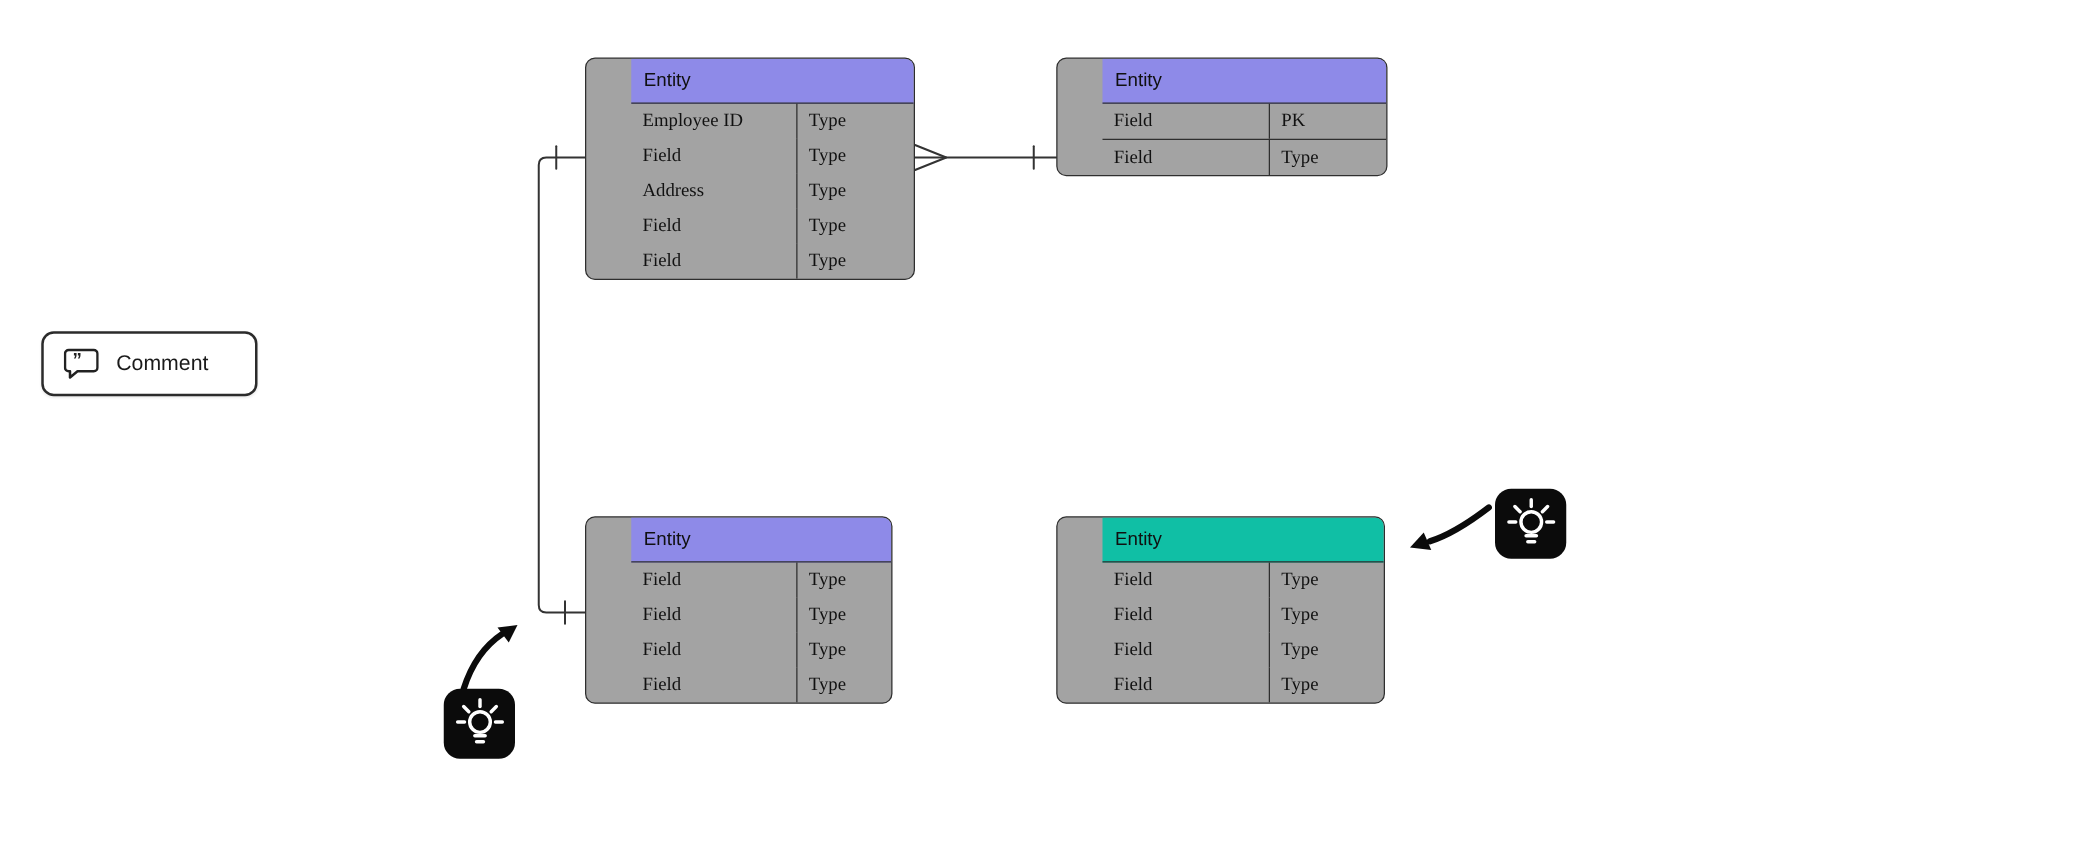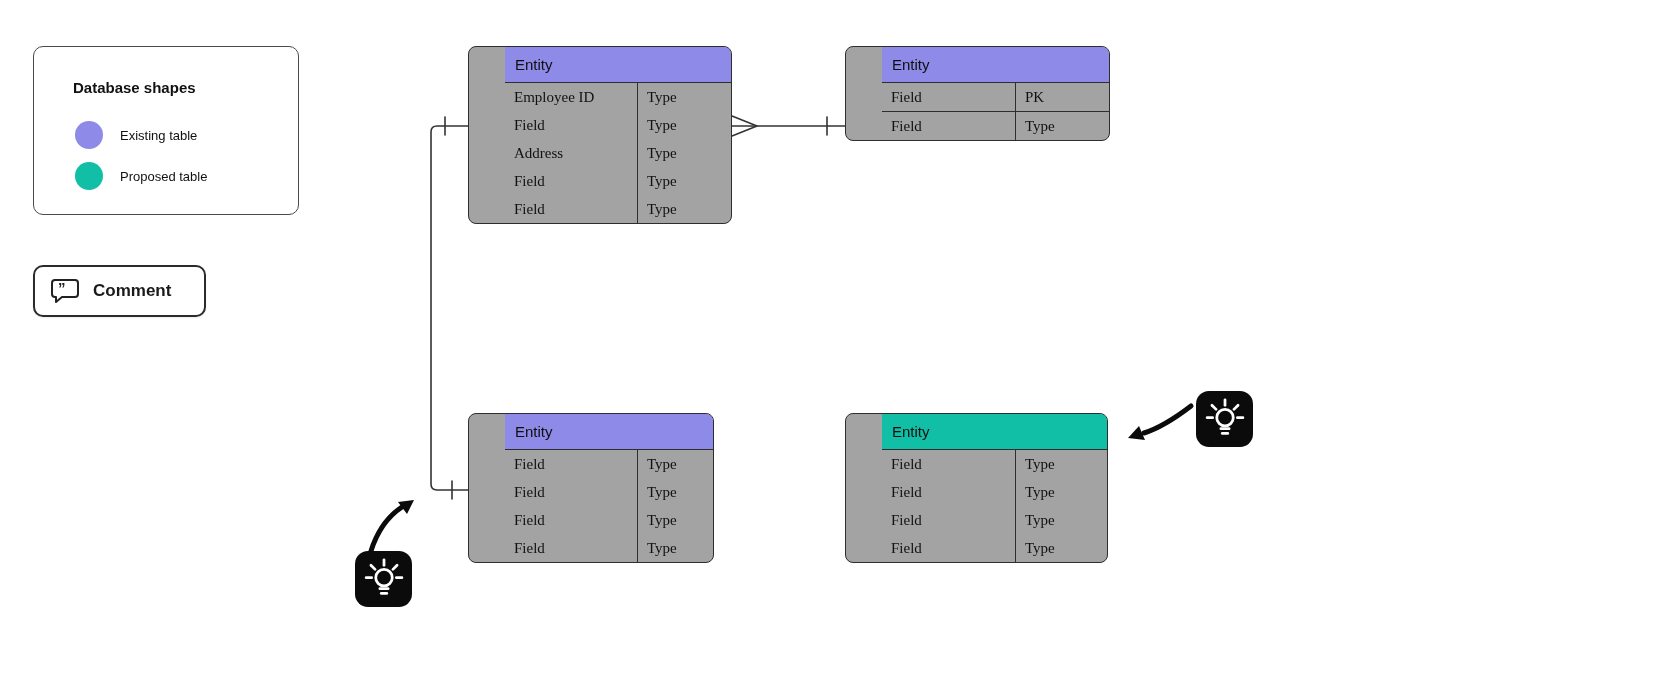--- a/index.html
+++ b/index.html
@@ -19,21 +19,21 @@
   .legend-item.li1{top:115px;}
   .swatch{width:28px;height:28px;border-radius:50%;}
   .legend-label{font-size:13px;}
   
   .comment-btn{
     position:absolute;left:33px;top:265px;width:173px;height:52px;
     border:2px solid #2b2b2b;border-radius:10px;background:#fff;box-sizing:border-box;
     display:flex;align-items:center;gap:14px;padding:0 0 0 16px;cursor:pointer;
     box-shadow:0 1px 2px rgba(0,0,0,.08);
   }
-  .comment-label{font-size:17px;font-weight:bold;color:#1a1a1a;}
+  .comment-label{font-size:17px;font-weight:normal;color:#1a1a1a;}
   
   .entity{
     position:absolute;background:#a3a3a3;border:1.6px solid #2e2e2e;border-radius:8px;
     overflow:hidden;font-size:15px;box-sizing:border-box;padding-left:36px;
   }
   .entity-header{
     height:35px;display:flex;align-items:center;padding:0 10px;
     border-bottom:1.6px solid #2e2e2e;color:#101010;
   }
   .erow{display:flex;height:28px;}
@@ -76,31 +76,20 @@
     </g>
 
     <g>
       <path d="M371 551 C377 532 387 517 402 507" stroke="#0b0b0b" stroke-width="5" fill="none" stroke-linecap="round"></path>
       <polygon points="414,500 407,514 398,502" fill="#0b0b0b"></polygon>
       <path d="M1191 406 C1174 419 1160 428 1144 433" stroke="#0b0b0b" stroke-width="5" fill="none" stroke-linecap="round"></path>
       <polygon points="1128,438 1139,426 1145,440" fill="#0b0b0b"></polygon>
     </g>
   </svg>
 
-  <div class="legend">
-    <div class="legend-title">Database shapes</div>
-    <div class="legend-item li0">
-      <div class="swatch" style="background-color: rgb(142, 138, 232);"></div>
-      <div class="legend-label">Existing table</div>
-    </div>
-    <div class="legend-item li1">
-      <div class="swatch" style="background-color: rgb(16, 191, 165);"></div>
-      <div class="legend-label">Proposed table</div>
-    </div>
-  </div>
 
   <div class="comment-btn">
     <svg width="28" height="26" viewBox="0 0 28 26">
       <path d="M4 2 h20 a3 3 0 0 1 3 3 v11 a3 3 0 0 1 -3 3 h-13 l-6 5 v-5 h-1 a3 3 0 0 1 -3 -3 v-11 a3 3 0 0 1 3 -3 z" fill="none" stroke="#222" stroke-width="2" stroke-linejoin="round"></path>
       <text x="7" y="15" font-size="15" font-weight="bold" fill="#222" font-family="Liberation Sans, sans-serif">”</text>
     </svg>
     <span class="comment-label">Comment</span>
   </div>
 
   <div class="entity" style="left:468px;top:46px;width:264px;--namew:132px;">

